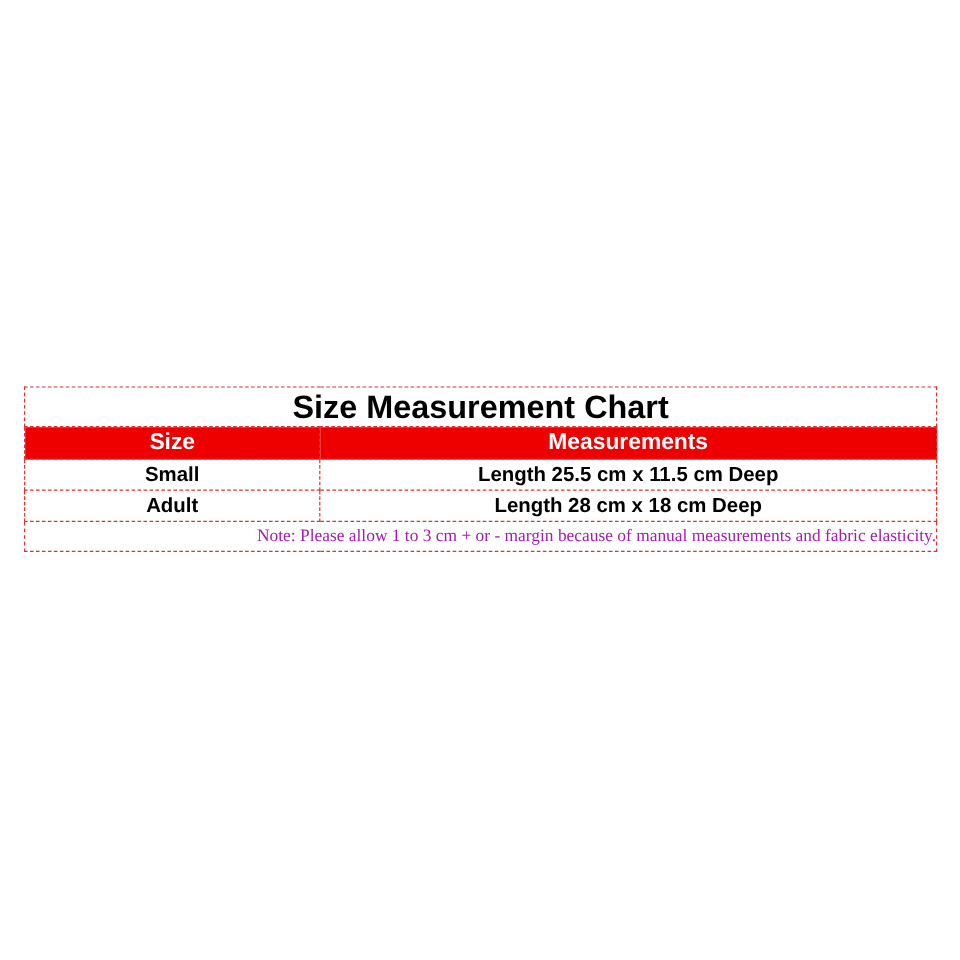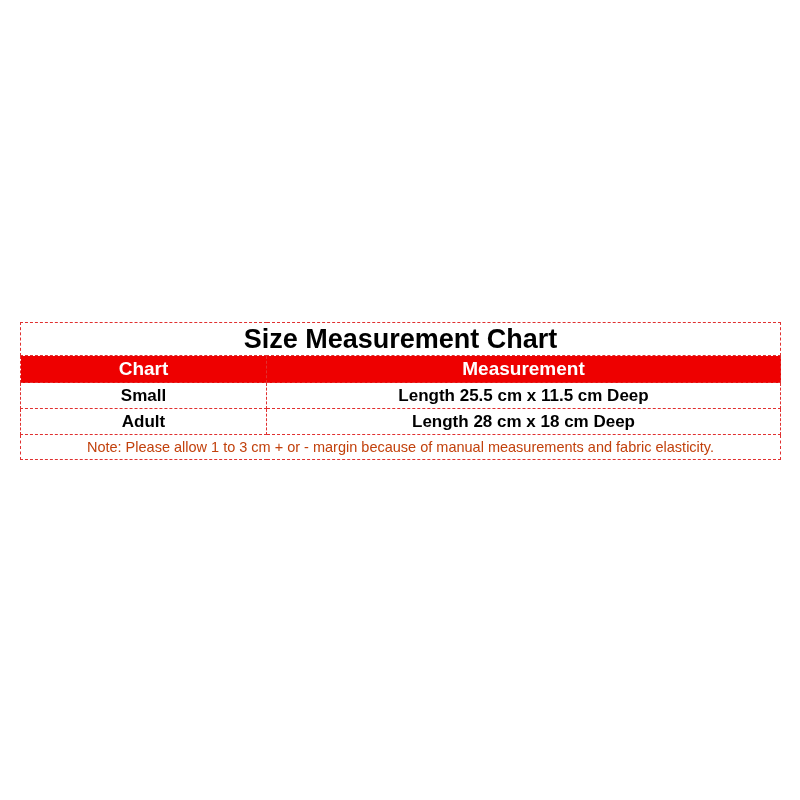--- a/index.html
+++ b/index.html
@@ -58,45 +58,46 @@
     font-size: 17px;
     font-weight: bold;
     color: #000000;
     height: 25px;
     line-height: 25px;
     margin-left: 48px;
   }
   .col-size { width: 246px; }
   .col-meas { width: 514px; }
   .note-cell {
-    text-align: center;
+    text-align: right;
     font-size: 14.5px;
-    color: #c2410c;
+    color: #a21caf;
     height: 24px;
     line-height: 24px;
     font-weight: normal;
+    font-family: Liberation Serif, serif;
   }
 </style>
 </head>
 <body>
 
 <div id="page">
   <div class="chart-wrap">
     <table class="size-chart">
       <colgroup>
         <col class="col-size">
         <col class="col-meas">
       </colgroup>
       <tbody>
         <tr>
           <td class="title-cell" colspan="2">Size Measurement Chart</td>
         </tr>
         <tr class="hdr-row">
-          <td>Chart</td>
-          <td>Measurement</td>
+          <td>Size</td>
+          <td>Measurements</td>
         </tr>
         <tr class="data-row">
           <td>Small</td>
           <td>Length 25.5 cm x 11.5 cm Deep</td>
         </tr>
         <tr class="data-row">
           <td>Adult</td>
           <td>Length 28 cm x 18 cm Deep</td>
         </tr>
         <tr>

